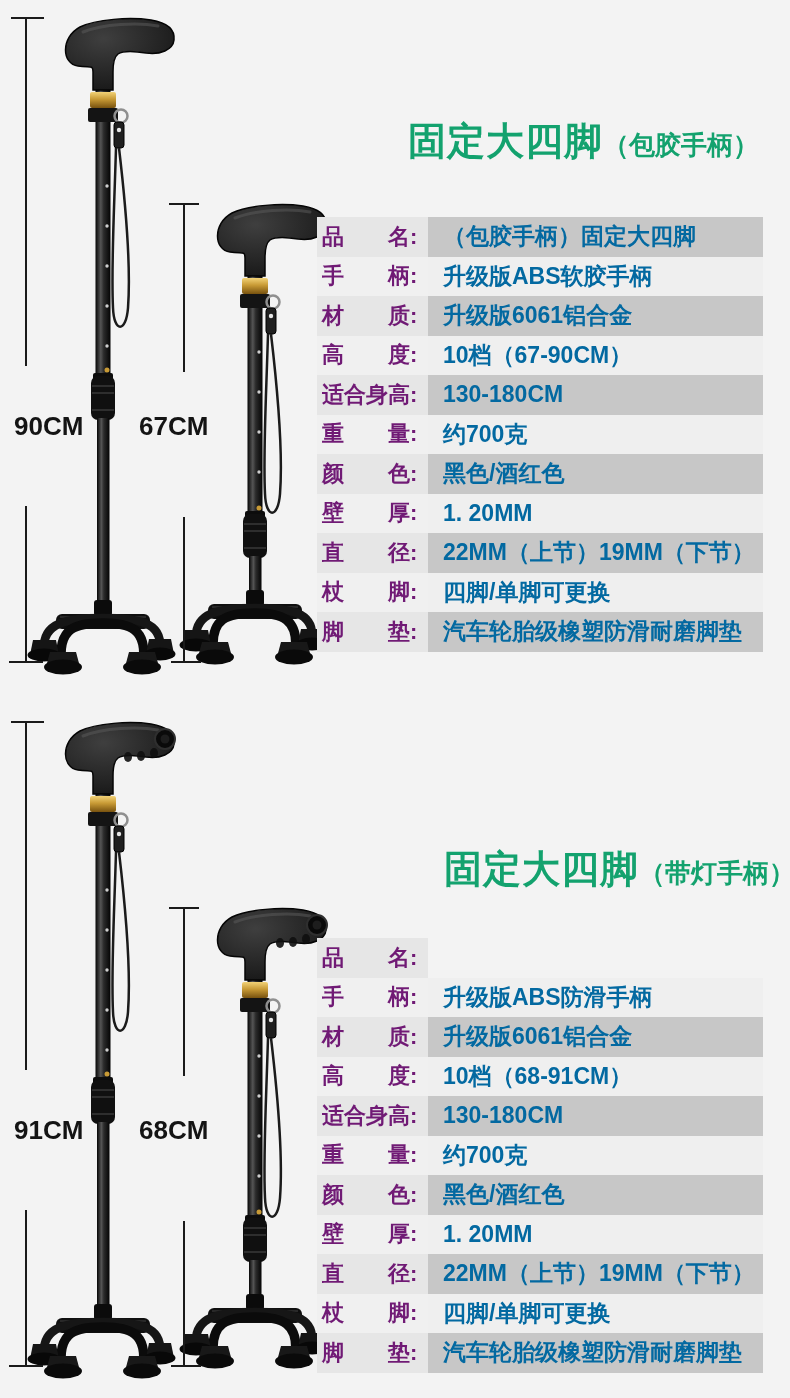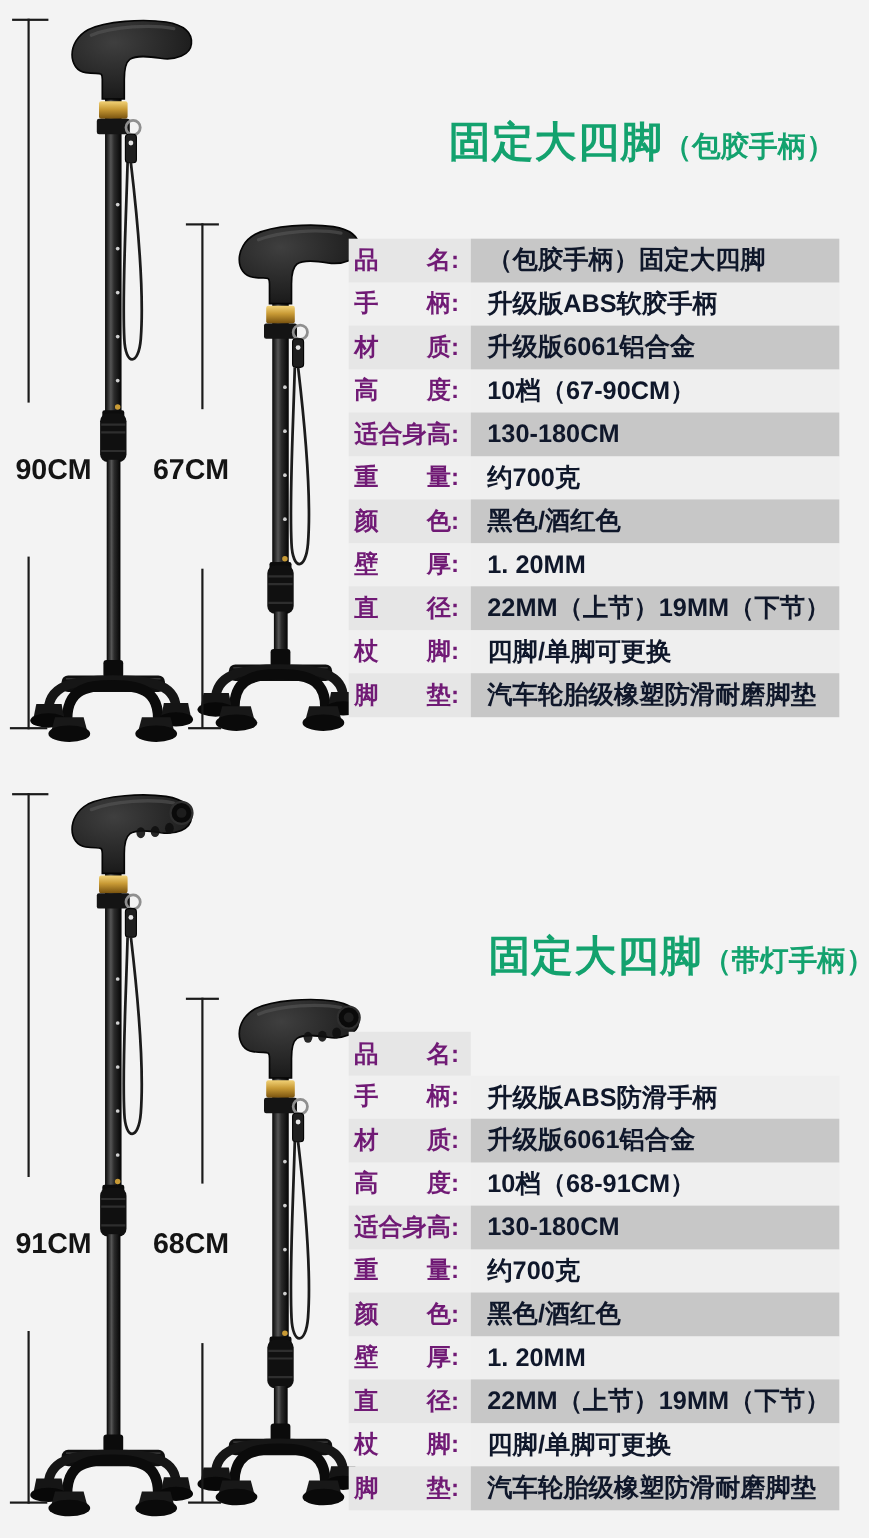--- a/index.html
+++ b/index.html
@@ -8,39 +8,39 @@
     background:#f3f3f3;
     font-family:"Liberation Sans", sans-serif;
     color:#1a1a1a;
   }
   .section{position:absolute;left:0;width:790px;height:705px;}
   .section.s1{top:0;}
   .section.s2{top:704px;}
 
   
   .title{position:absolute;left:408px;white-space:nowrap;font-weight:700;}
-  .s1 .title{top:104px;}
+  .s1 .title{top:116px;}
   .s2 .title{top:841px - 704px;top:140px;margin-left:36px;}
   .title .main{font-size:38px;letter-spacing:1px;}
   .title .sub{font-size:26px;letter-spacing:0;}
 
   
   .spec-table{position:absolute;left:317px;width:446px;}
   .s1 .spec-table{top:217px;}
   .s2 .spec-table{top:234px;}
   .row{display:flex;height:39.5px;}
   .row .k{
     width:111px;box-sizing:border-box;padding-left:5px;
     display:flex;align-items:center;
     font-size:22px;font-weight:600;white-space:nowrap;color:#701a75;
   }
   .row .v{
     flex:1;box-sizing:border-box;padding-left:15px;
     display:flex;align-items:center;
-    font-size:23px;font-weight:600;white-space:nowrap;color:#0f172a;
+    font-size:23px;font-weight:600;white-space:nowrap;color:#0369a1;
   }
   .row:nth-child(odd) .k{background:#e6e6e6;}
   .row:nth-child(odd) .v{background:#c7c7c7;}
   .row:nth-child(even) .k{background:#f0f0f0;}
   .row:nth-child(even) .v{background:#efefef;}
 
   
   .mline{position:absolute;background:#1a1a1a;}
   .mlabel{
     position:absolute;font-size:26px;font-weight:700;color:#141414;

